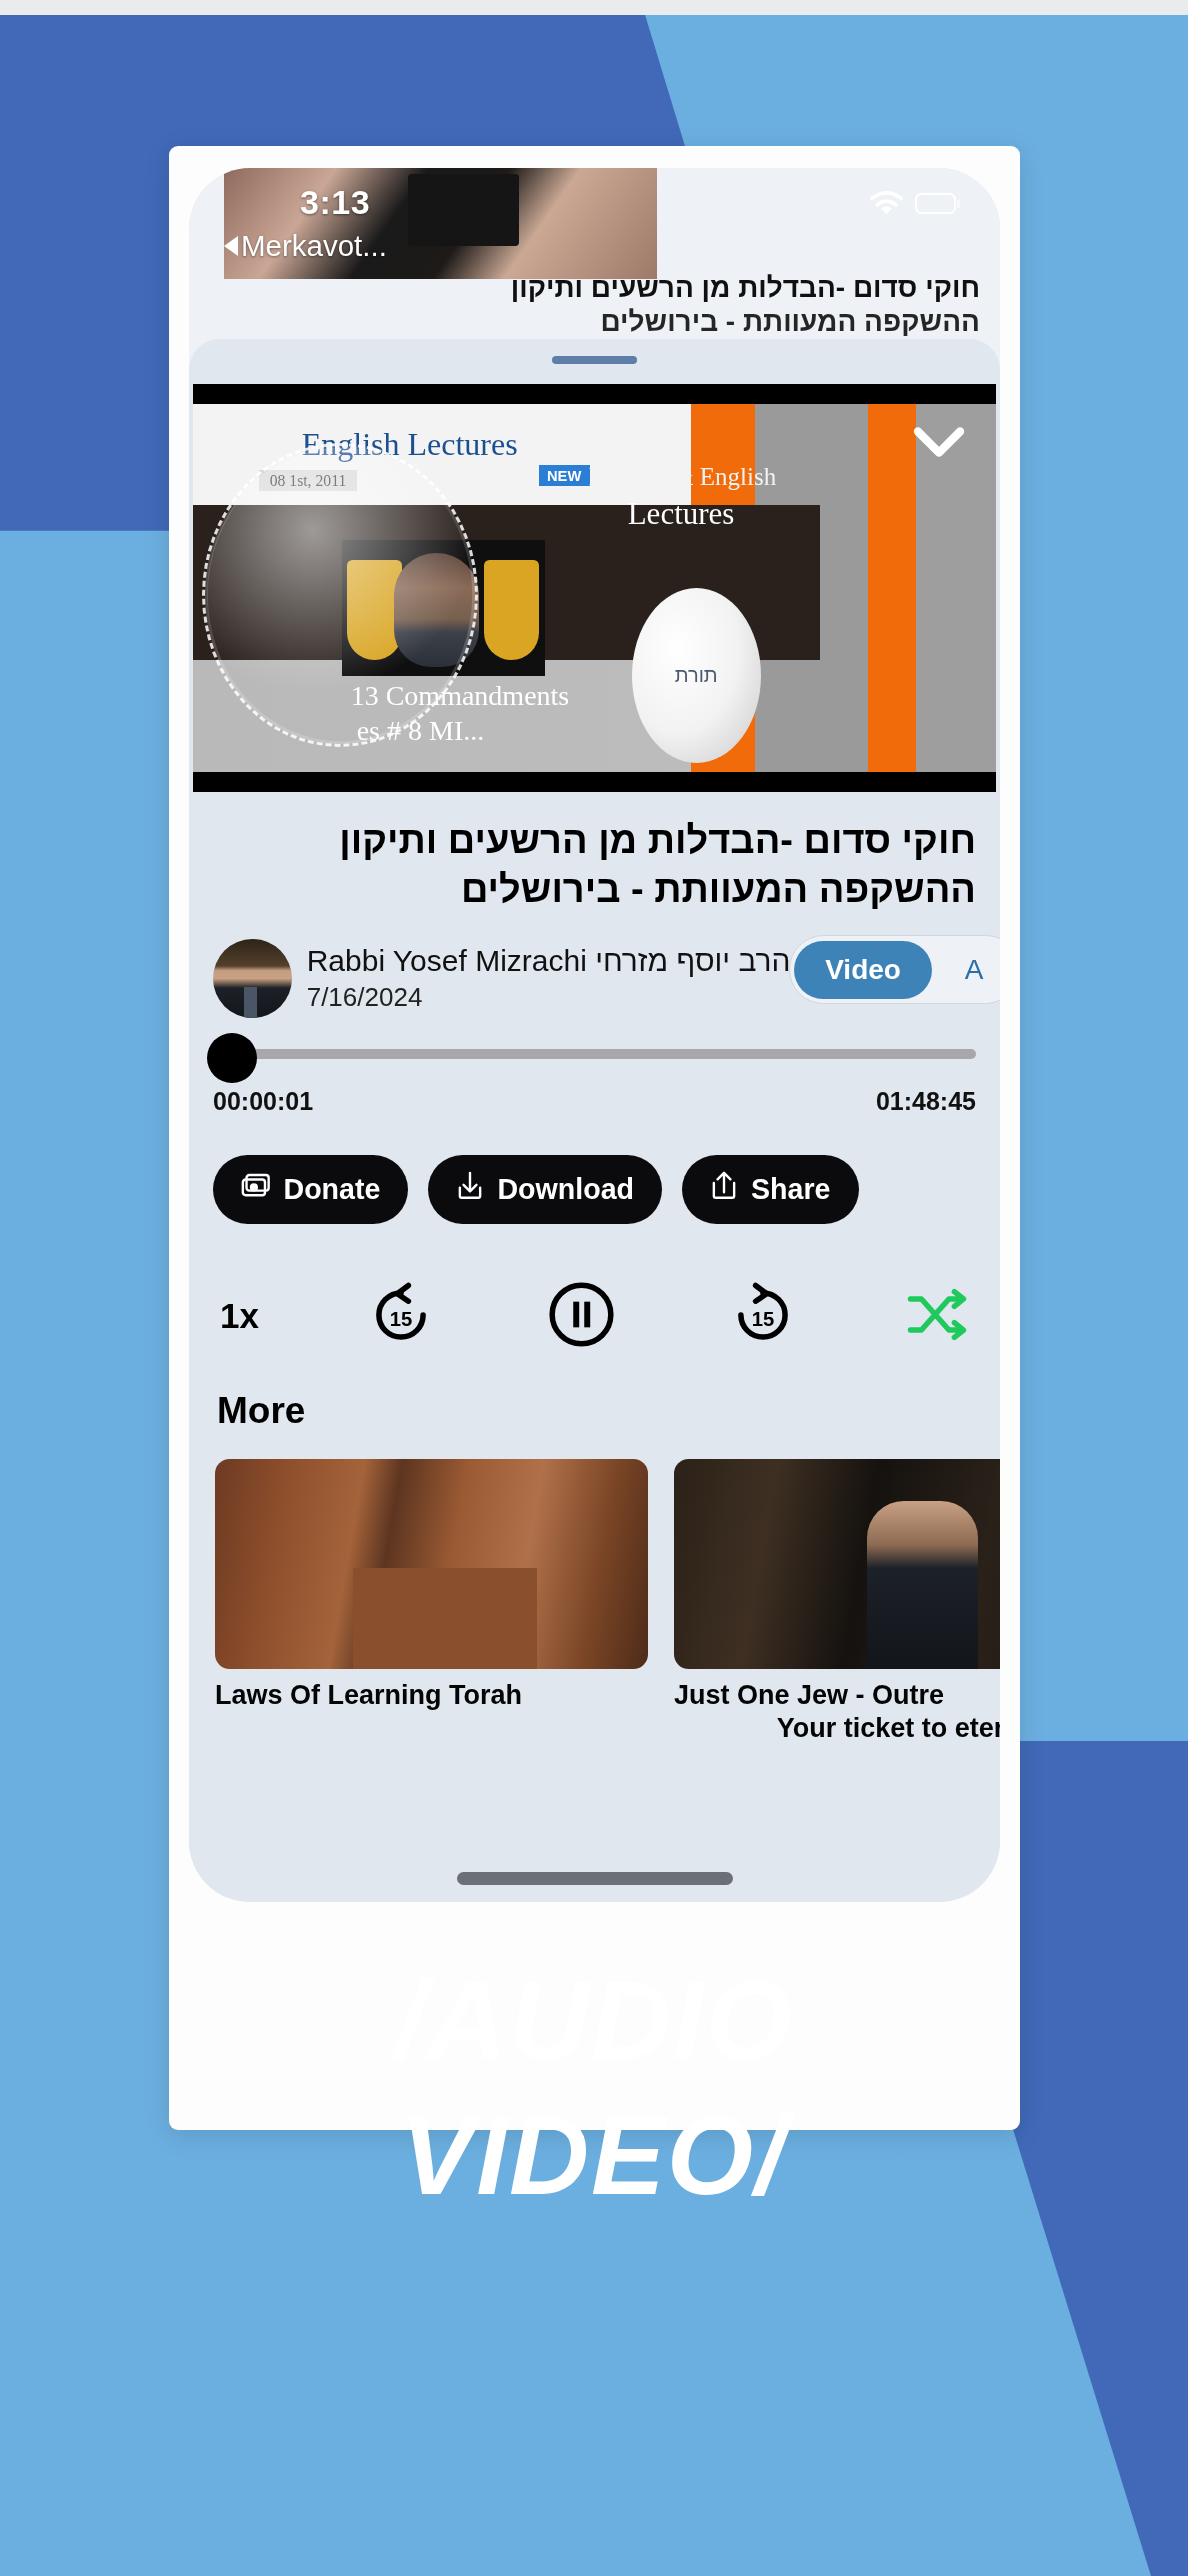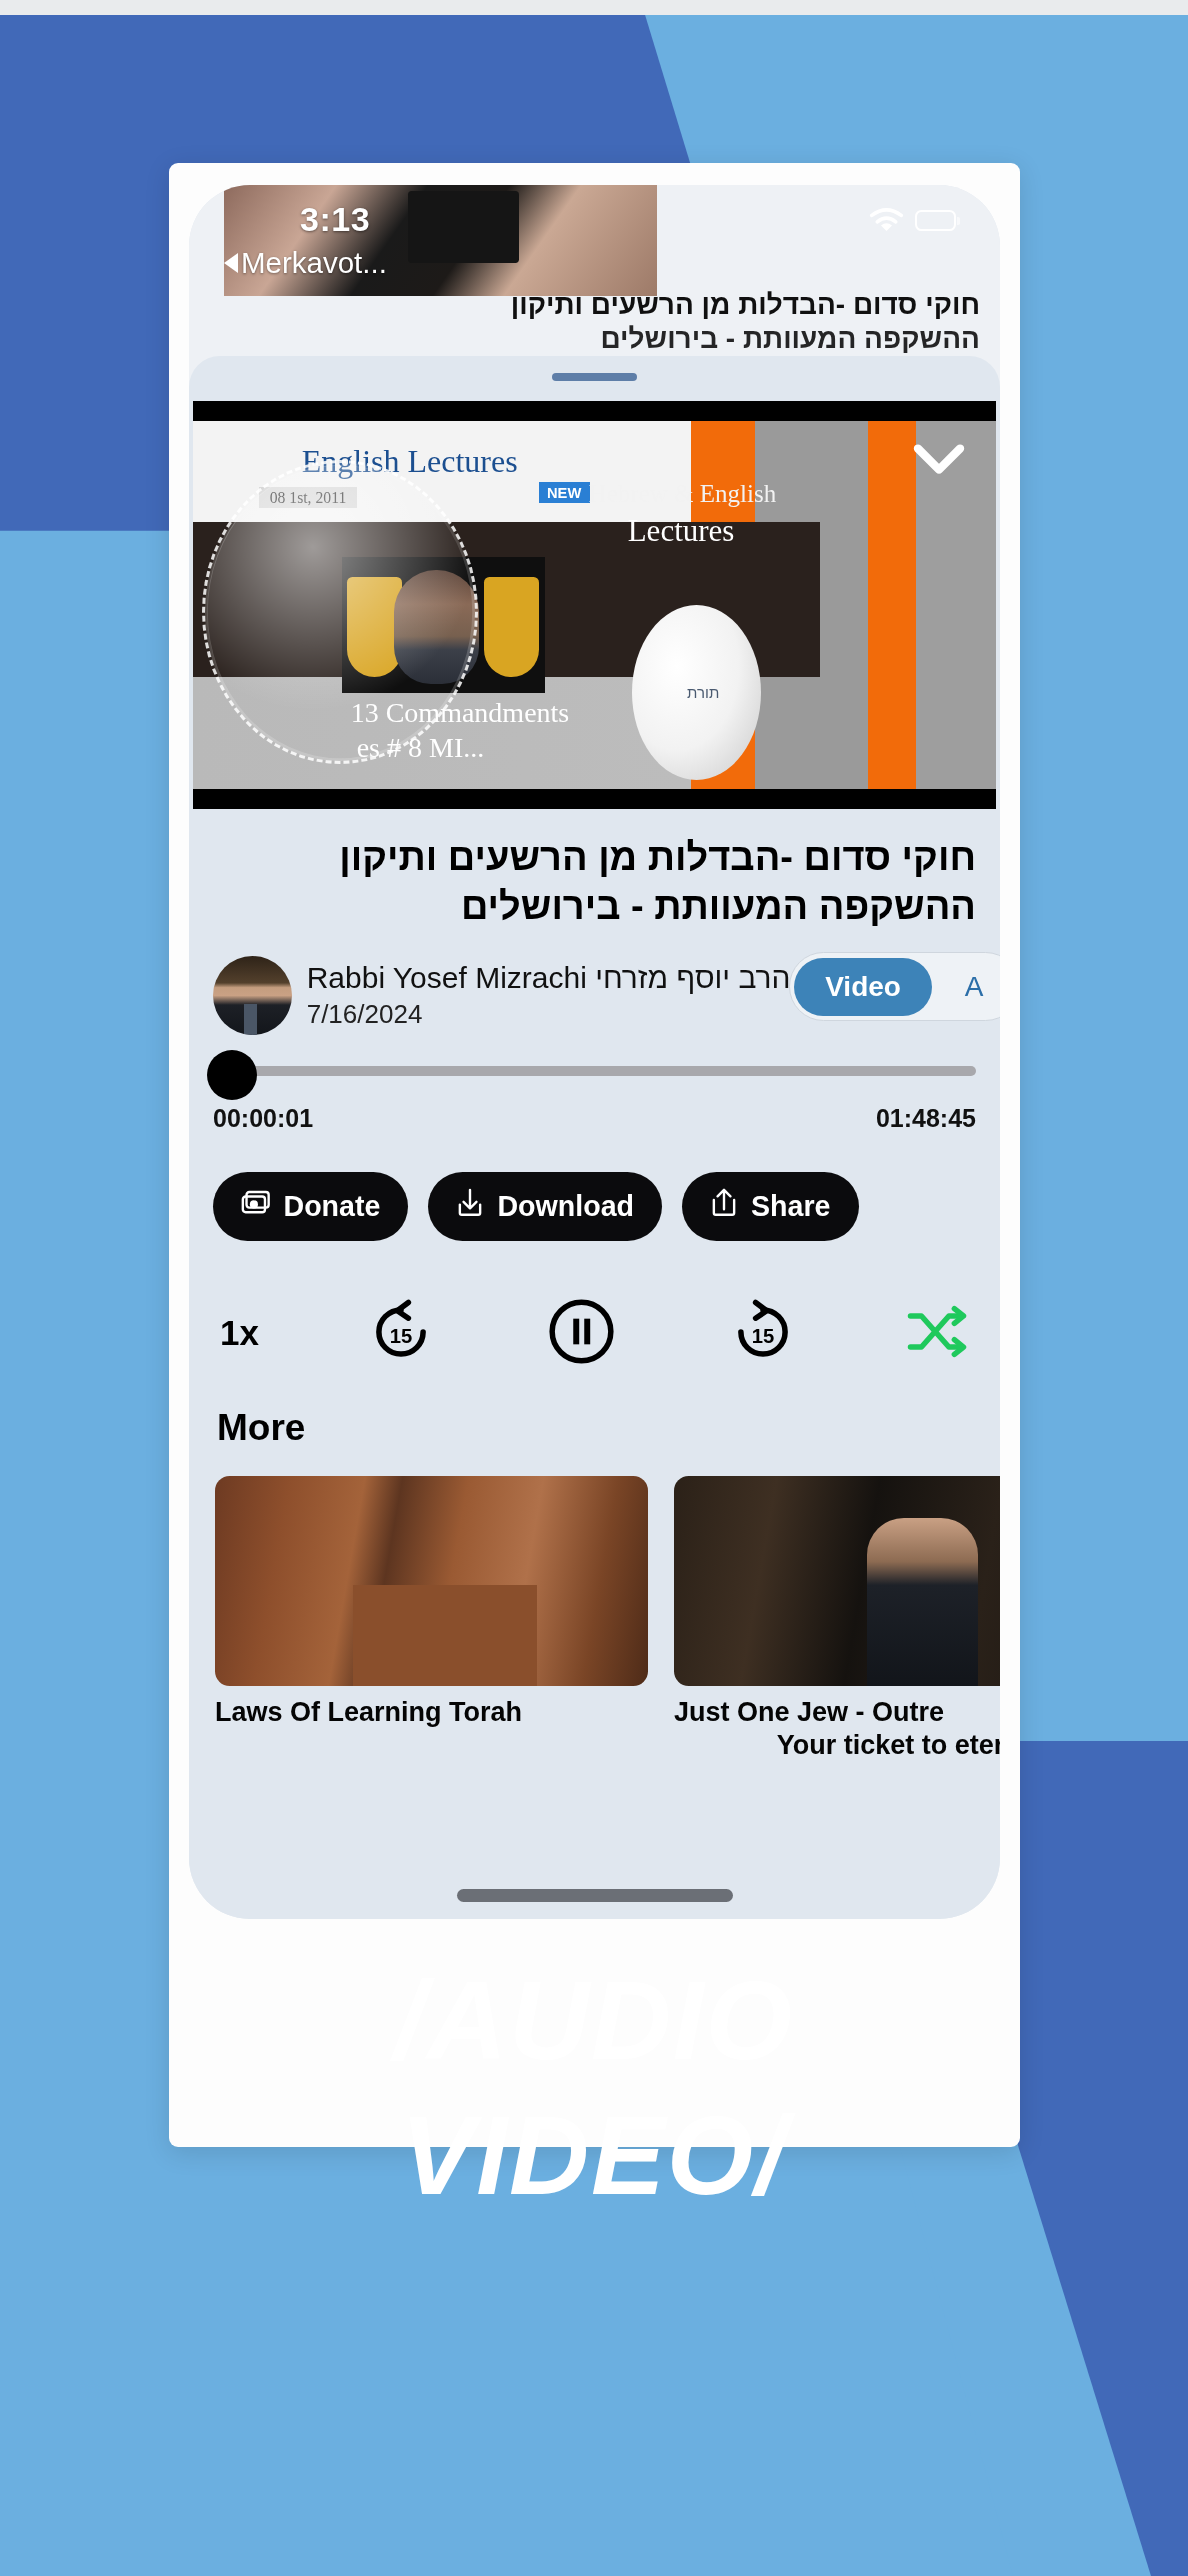--- a/index.html
+++ b/index.html
@@ -10,21 +10,21 @@
   .promo{ position:absolute; inset:0; background:#6bafe0; overflow:hidden; }
   .promo .topstrip{ position:absolute; top:0; left:0; width:100%; height:14.7px; background:#e9ebed; }
   .promo .darkwedge-top{ position:absolute; top:14.7px; left:0; width:829px; height:516px;
     background:#4169b8; clip-path:polygon(0 0, 645px 0, 802px 516px, 0 516px); }
   .promo .darkwedge-bot{ position:absolute; top:1741px; left:755px; width:433px; height:835px;
     background:#4169b8; clip-path:polygon(138px 0, 433px 0, 433px 835px, 396px 835px); }
   .promo .lightwedge-bot{ position:absolute; top:1843px; left:0; width:1188px; height:733px;
     background:#6bafe0; clip-path:polygon(0 0, 820px 0, 1013px 733px, 0 733px); }
 
   
-  .phone{ position:absolute; left:169px; top:163px; width:851px; height:1984px;
+  .phone{ position:absolute; left:169px; top:146px; width:851px; height:1984px;
     background:#fdfdfd; border-radius:9px; box-shadow:0 5.5px 26px rgba(0,0,0,.12); overflow:hidden; }
   .screen{ position:absolute; left:20px; top:22px; width:811px; height:1734px;
     border-radius:61px; overflow:hidden; background:#e3e9f0; }
 
   
   .prev-screen{ position:absolute; left:0; top:0; width:100%; height:230px; background:#eef1f5; }
   .prev-hero{ position:absolute; left:35px; top:0; width:433px; height:111px;
     background:linear-gradient(125deg,#8d6a5d 0%,#c9a695 22%,#1a1a1a 40%,#1d1a18 56%,#caa894 70%,#9d7a68 100%);
   }
   .prev-hero:after{ content:""; position:absolute; left:184px; top:5.5px; width:111px; height:72px;
@@ -72,21 +72,21 @@
     background:linear-gradient(180deg,#5b4338 0%,#8a6a57 30%,#77604f 58%,#3c4049 70%,#2b2f38 100%); }
   .vid-shield{ position:absolute; top:20px; width:55px; height:100px; background:#d9a522;
     border-radius:5.5px 5.5px 28px 28px; }
   .vid-cmd{ position:absolute; left:158px; top:276px; font-family:"Liberation Serif", serif;
     font-size:28px; color:#fff; }
   .vid-cmd2{ position:absolute; left:164px; top:311px; font-family:"Liberation Serif", serif;
     font-size:28px; color:#fff; }
   .vid-oval{ position:absolute; left:439px; top:184px; width:129px; height:175px; border-radius:50%;
     background:radial-gradient(ellipse at 35% 35%, #fff 0%, #f2f2f2 52%, #c8c8c8 100%); }
   .vid-oval span{ position:absolute; left:50%; top:50%; transform:translate(-50%,-50%);
-    font-size:15px; color:#4a5a70; direction:rtl;margin-left:7px; }
+    font-size:20px; color:#4a5a70; direction:rtl; }
   .vid-disc{ position:absolute; left:9.2px; top:39px; width:276px; height:304px; border-radius:50%;
     border:3.7px dashed rgba(255,255,255,.85);
     box-shadow:0 0 0 2.8px rgba(255,255,255,.18) inset; }
   .vid-disc-glow{ position:absolute; left:14.7px; top:44px; width:265px; height:293px; border-radius:50%;
     background:radial-gradient(circle at 40% 28%, rgba(255,255,255,.55) 0%, rgba(255,255,255,0) 62%);
     pointer-events:none; }
   .chev{ position:absolute; right:31px; top:22px; }
 
   
   .meta{ padding:24px 24px 0; }

